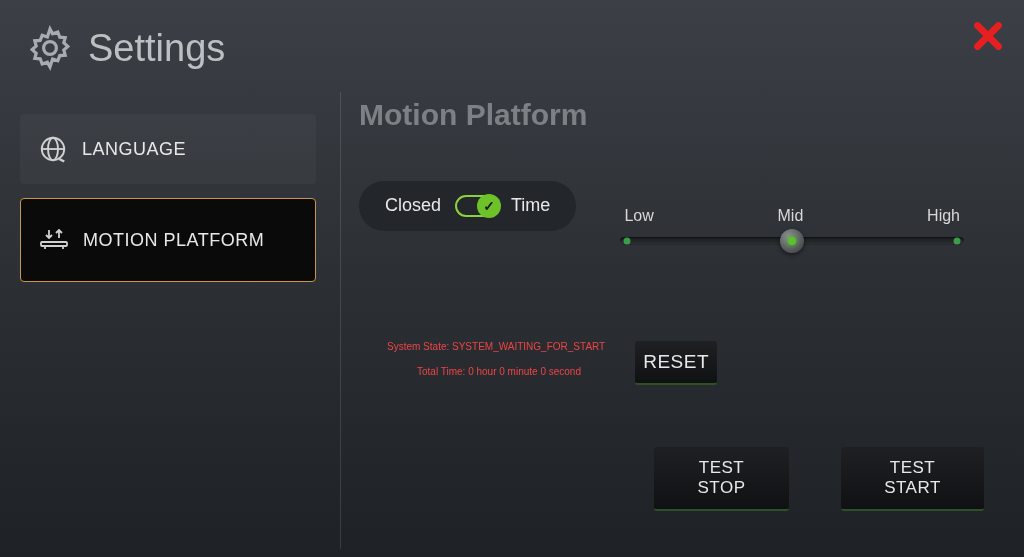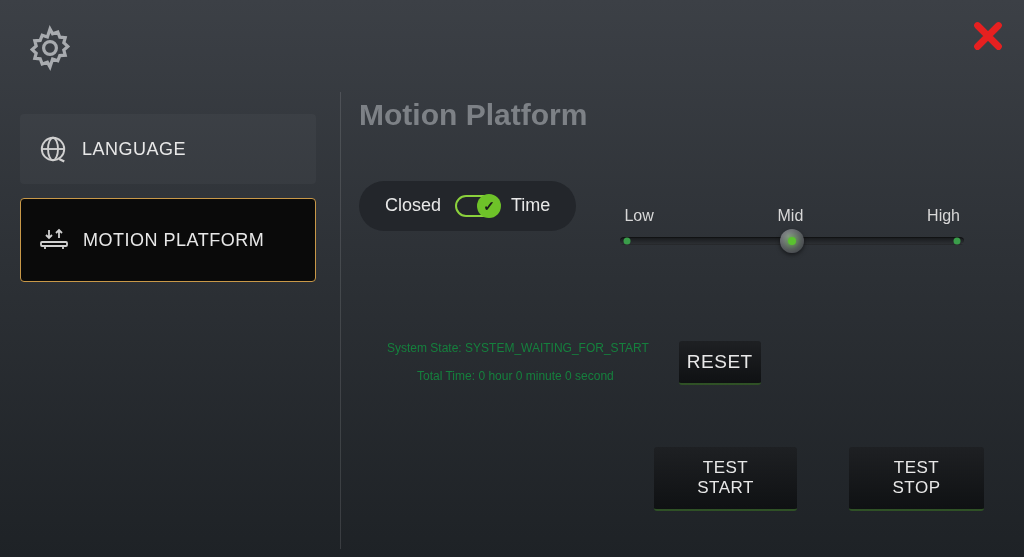--- a/index.html
+++ b/index.html
@@ -221,22 +221,22 @@
     }
 
     .status-row {
       display: flex;
       align-items: flex-start;
       gap: 30px;
       margin-bottom: 62px;
     }
 
     .status-text {
-      font-size: 12px;
-      color: #15803d;
+      font-size: 10px;
+      color: #ef4444;
     }
 
     .status-line { margin-bottom: 14px; padding-left: 28px;}
     .status-line2 { padding-left: 58px; }
 
     .btn {
       background: linear-gradient(180deg, #1e2023 0%, #0f1113 100%);
       border: none;
       border-bottom: 2px solid rgba(90,194,47,0.3);
       color: #e8e8e8;
@@ -258,20 +258,21 @@
 </head>
 <body>
 
 <div class="header">
   <span class="gear-icon">
     <svg viewBox="0 0 24 24" fill="none" stroke="currentColor" stroke-width="1.6">
       <circle cx="12" cy="12" r="3.2"></circle>
       <path d="M12 2.5l1.3 2.4 2.6-.9 1 2.6 2.7.2-.7 2.6 2 1.8-2 1.8.7 2.6-2.7.2-1 2.6-2.6-.9L12 21.5l-1.3-2.4-2.6.9-1-2.6-2.7-.2.7-2.6-2-1.8 2-1.8-.7-2.6 2.7-.2 1-2.6 2.6.9L12 2.5z"></path>
     </svg>
   </span>
+  <span class="header-title">Settings</span>
 </div>
 
 <div class="close-btn">
   <svg viewBox="0 0 24 24">
     <path d="M5 5 L19 19 M19 5 L5 19" stroke="#e62020" stroke-width="4.5" stroke-linecap="round"></path>
   </svg>
 </div>
 
 <div class="content">
   <div class="sidebar">
@@ -339,17 +340,17 @@
         </div>
         <div class="status-line2">
           <span>Total Time:</span>
           <span>0 hour 0 minute 0 second</span>
         </div>
       </div>
       <button class="btn btn-reset">RESET</button>
     </div>
 
     <div class="test-buttons">
+      <button class="btn">TEST STOP</button>
       <button class="btn">TEST START</button>
-      <button class="btn">TEST STOP</button>
     </div>
   </div>
 </div>
 
 </body></html>

